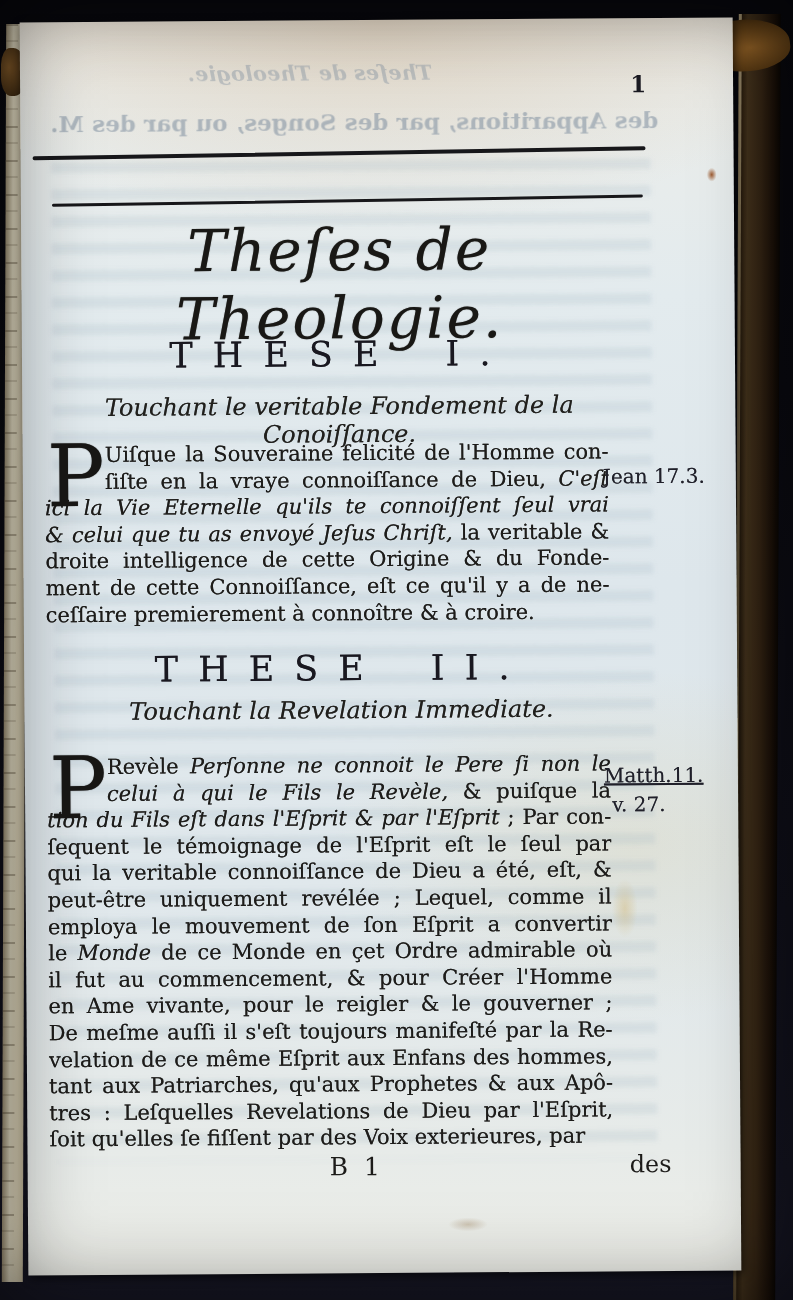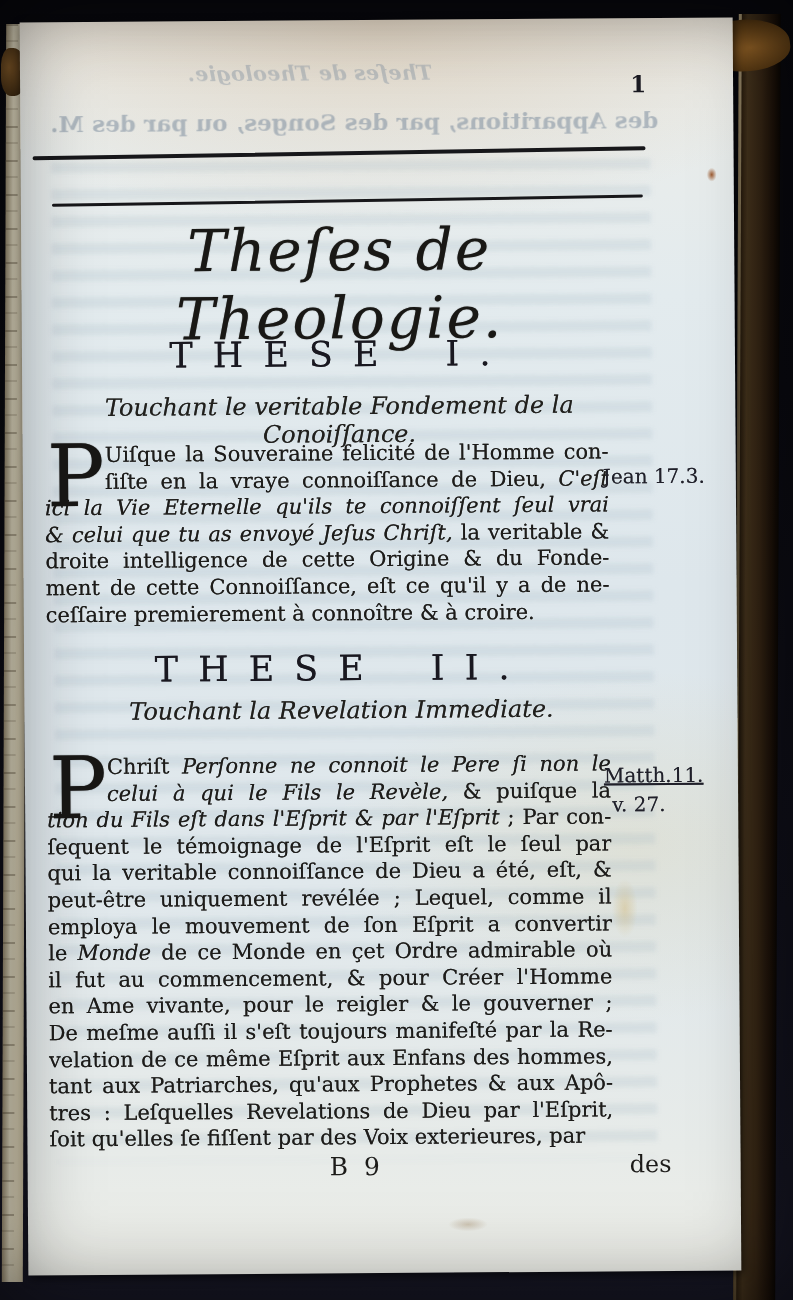--- a/index.html
+++ b/index.html
@@ -126,36 +126,36 @@
         <div class="line"><span>droite intelligence de cette Origine &amp; du Fonde-</span></div>
         <div class="line"><span>ment de cette Connoiſſance, eſt ce qu'il y a de ne-</span></div>
         <div class="line last"><span>ceſſaire premierement à connoître &amp; à croire.</span></div>
       </div>
     <div class="margin-note n-jean">Jean 17.3.</div>
 
     <div class="these-heading h2">THESE II.</div>
     <div class="subtitle s2">Touchant la Revelation Immediate.</div>
     <div class="para p2">
         <span class="dropcap">P</span>
-        <div class="line indent"><span>Chriſt </span><span class="it">Perſonne ne connoit le Pere ſi non le Fils, &amp;</span></div>
+        <div class="line indent"><span>Revèle </span><span class="it">Perſonne ne connoit le Pere ſi non le Fils, &amp;</span></div>
         <div class="line indent"><span class="it">celui à qui le Fils le Revèle,</span><span> &amp; puiſque la </span></div>
         <div class="line"><span class="it">tion du Fils eſt dans l'Eſprit &amp; par l'Eſprit</span><span> ; Par con-</span></div>
         <div class="line"><span>ſequent le témoignage de l'Eſprit eſt le ſeul par</span></div>
         <div class="line"><span>qui la veritable connoiſſance de Dieu a été, eſt, &amp;</span></div>
         <div class="line"><span>peut-être uniquement revélée ; Lequel, comme il</span></div>
         <div class="line"><span>employa le mouvement de ſon Eſprit a convertir</span></div>
         <div class="line"><span>le </span><span class="it">Monde</span><span> de ce Monde en çet Ordre admirable où</span></div>
         <div class="line"><span>il fut au commencement, &amp; pour Créer l'Homme</span></div>
         <div class="line"><span>en Ame vivante, pour le reigler &amp; le gouverner ;</span></div>
         <div class="line"><span>De meſme auſſi il s'eſt toujours manifeſté par la Re-</span></div>
         <div class="line"><span>velation de ce même Eſprit aux Enfans des hommes,</span></div>
         <div class="line"><span>tant aux Patriarches, qu'aux Prophetes &amp; aux Apô-</span></div>
         <div class="line"><span>tres : Leſquelles Revelations de Dieu par l'Eſprit,</span></div>
         <div class="line last"><span>ſoit qu'elles ſe fiſſent par des Voix exterieures, par</span></div>
       </div>
     <div class="margin-note n-matth">Matth.11.</div>
     <div class="margin-note n-v27">v. 27.</div>
 
-    <div class="footer-sig">B 9</div>
+    <div class="footer-sig">B 1</div>
     <div class="footer-catch">des</div>
 
   </div>
 </div>
 
 </body></html>

